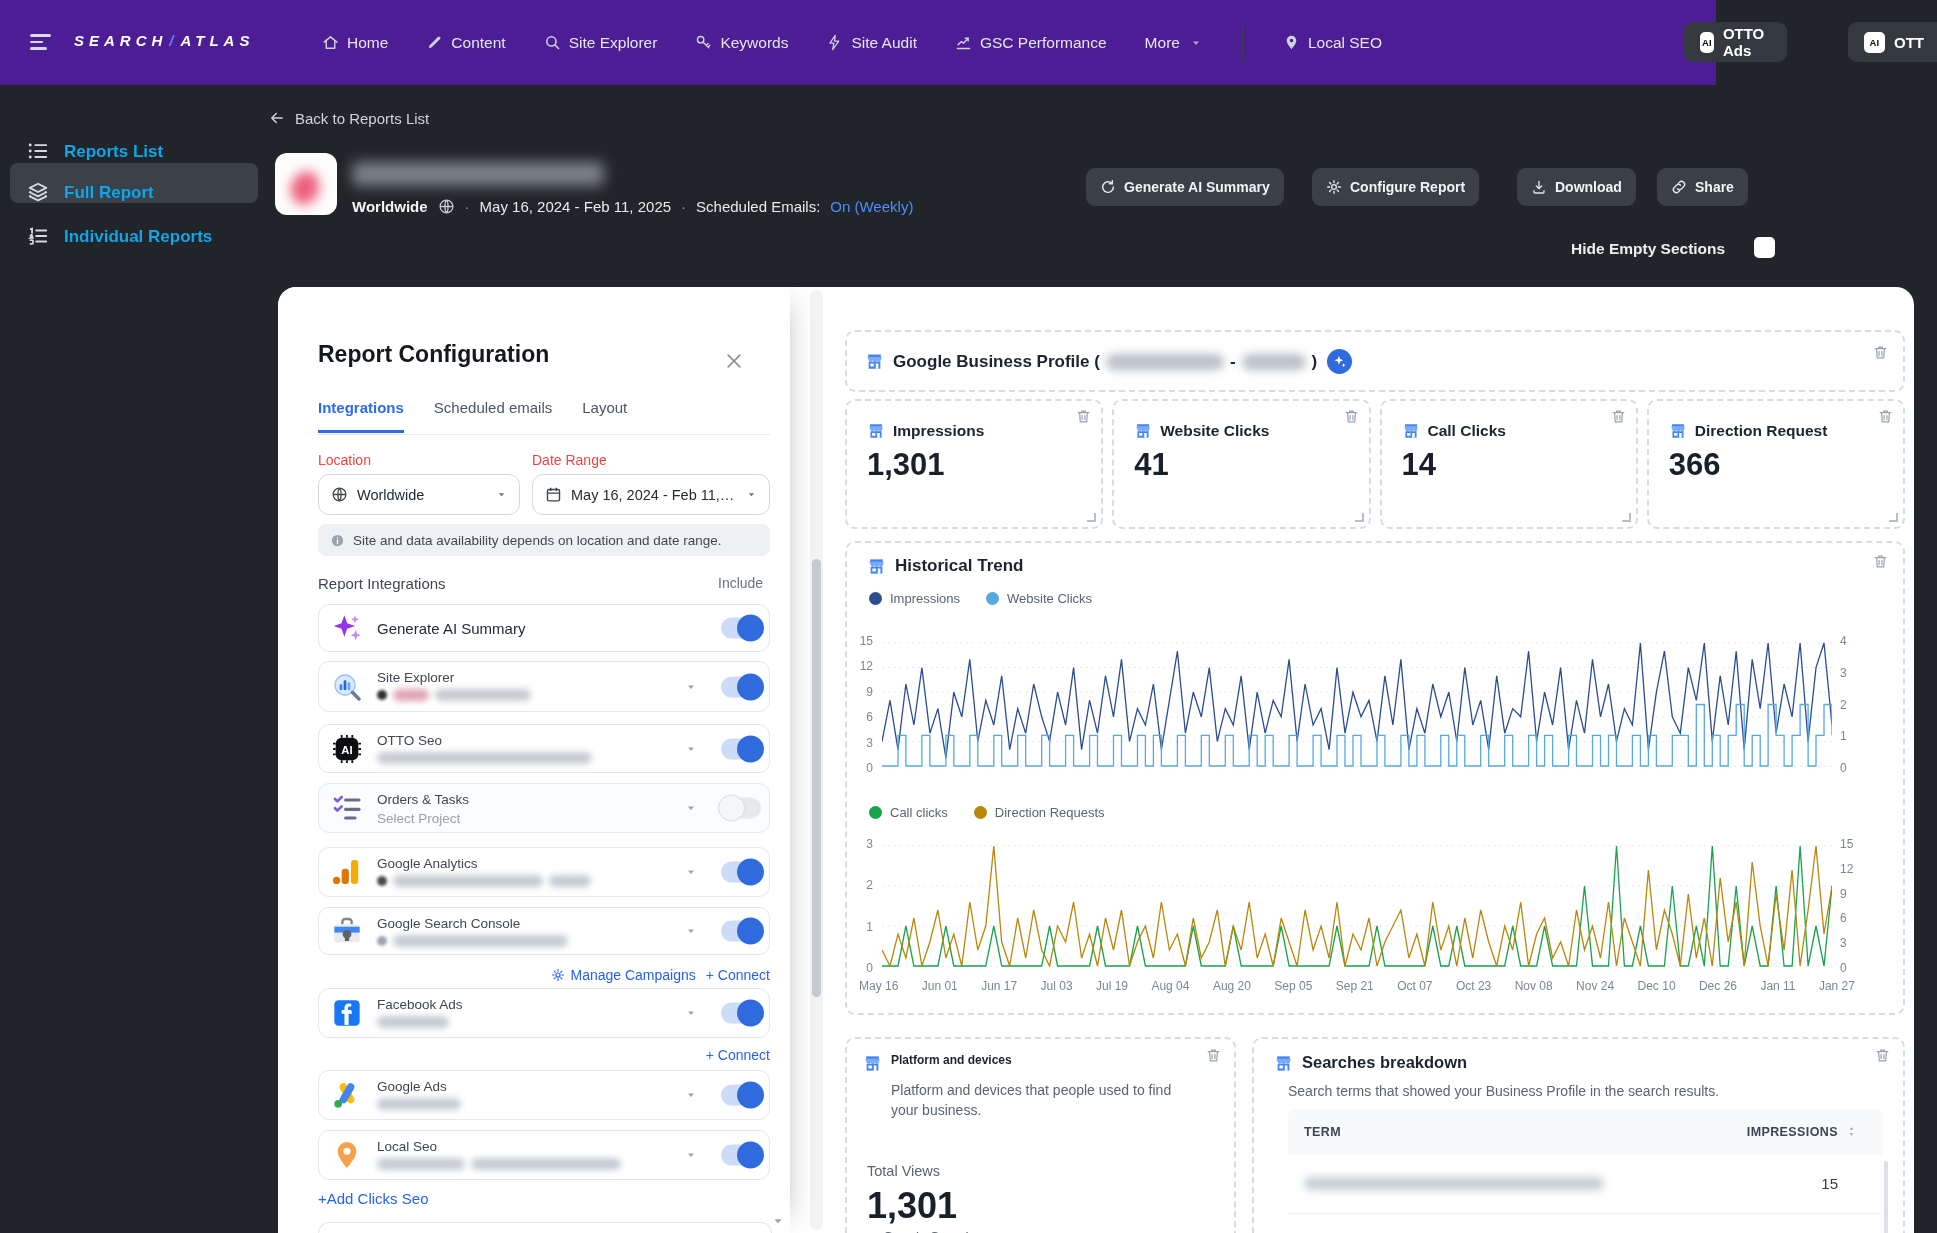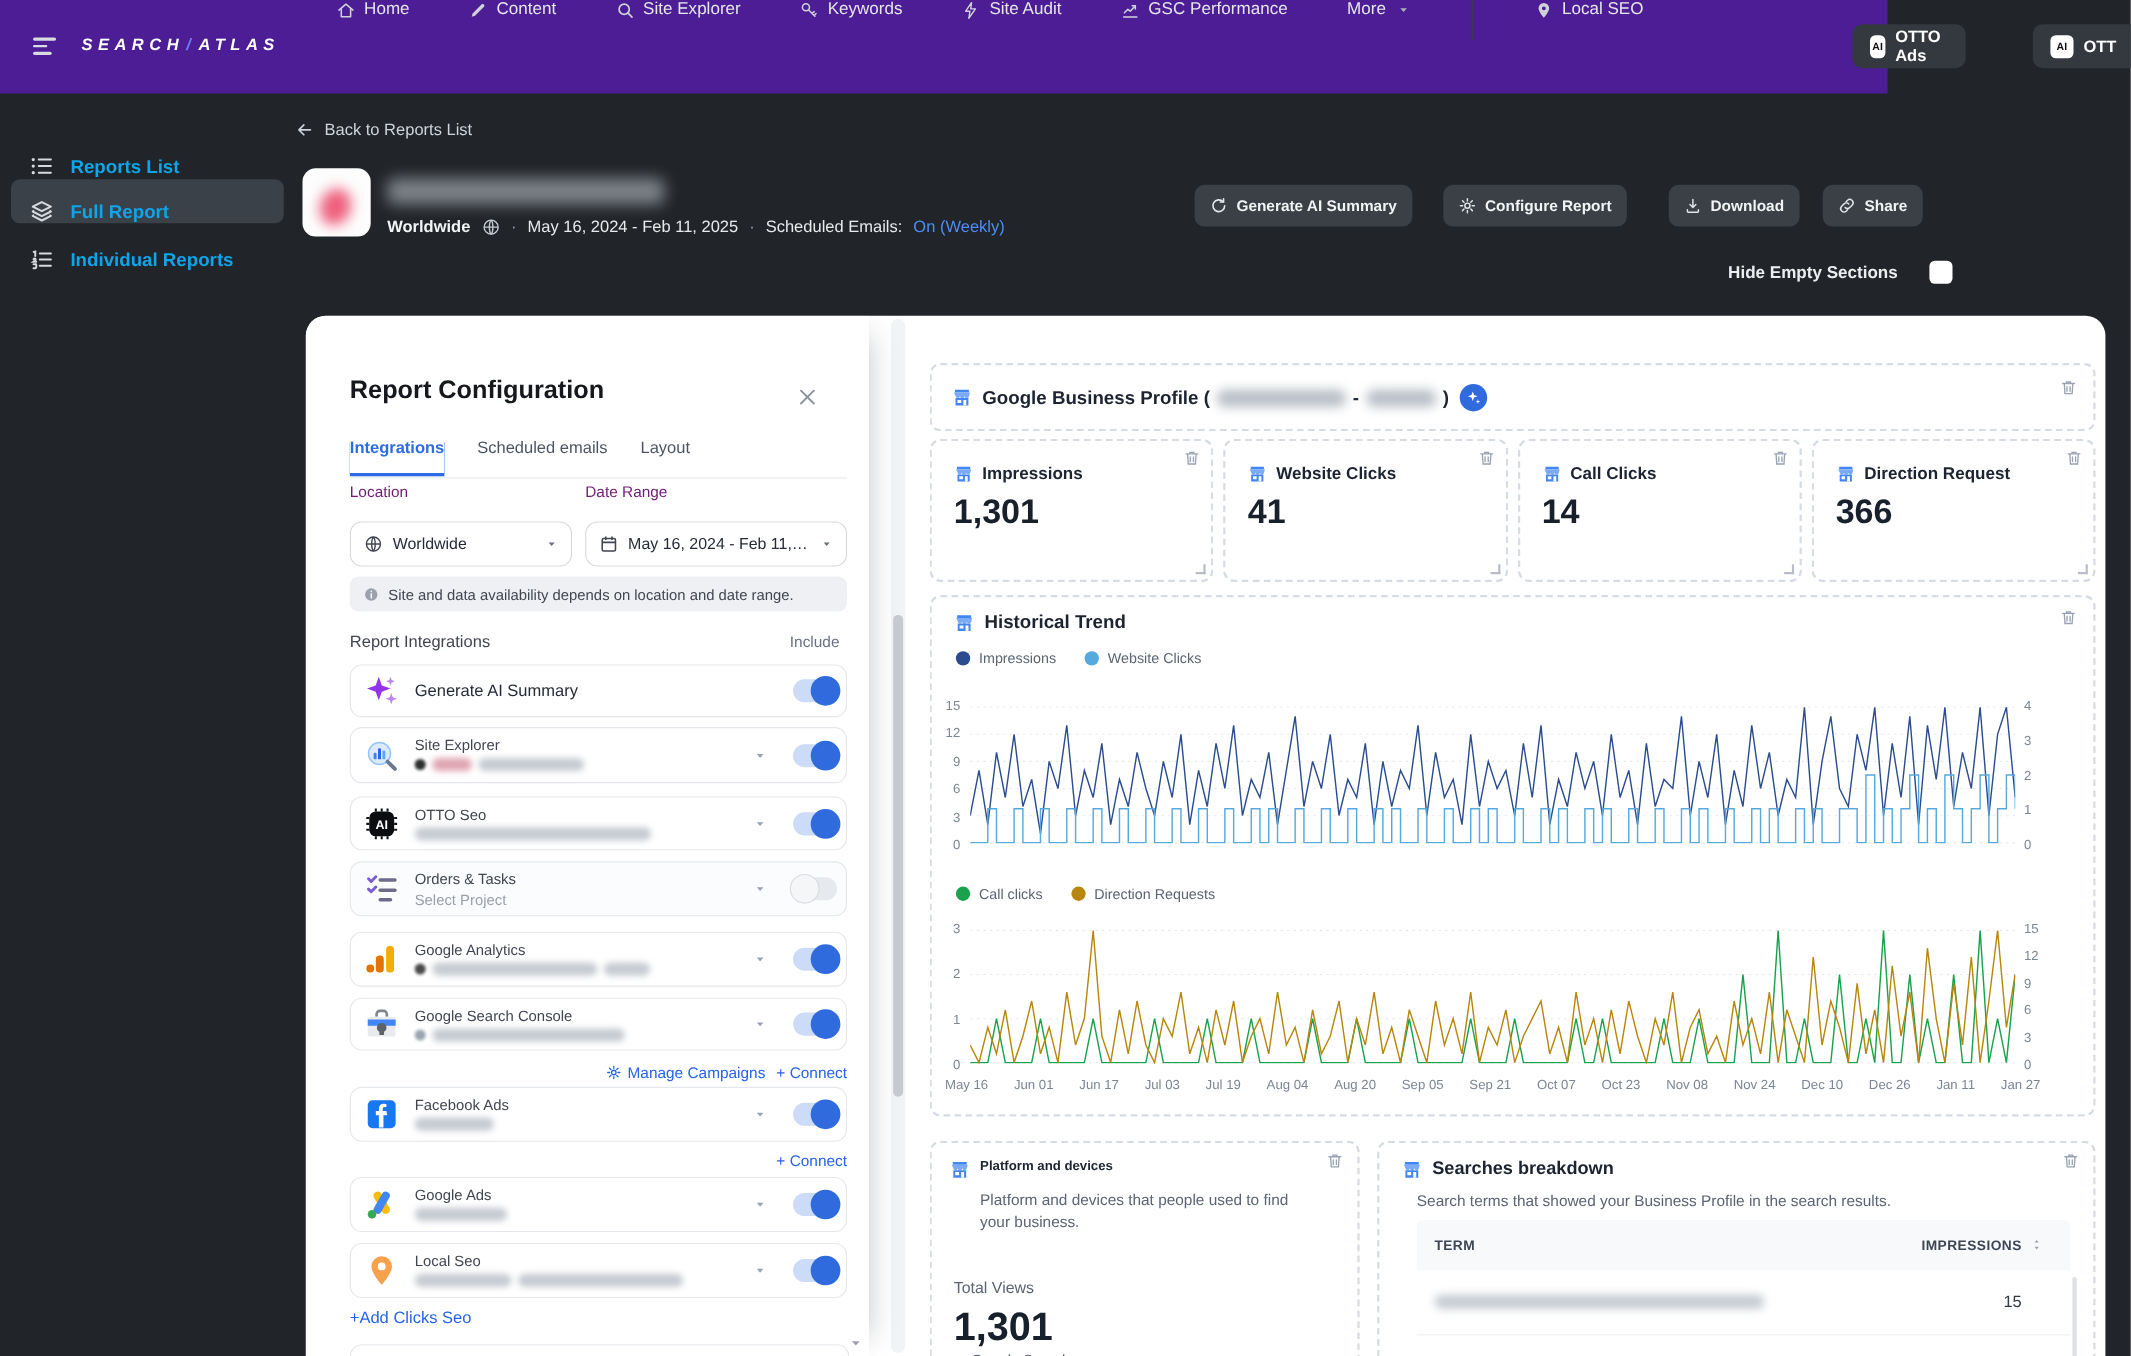--- a/index.html
+++ b/index.html
@@ -10,21 +10,21 @@
   .ic svg{width:100%;height:100%}
 
   
   .topnav{position:absolute;left:0;top:0;width:1716px;height:85px;background:#4c1d95;z-index:9;display:flex;align-items:center}
   .burger{position:absolute;left:30px;top:34px;width:24px;height:17px;cursor:pointer}
   .burger i{display:block;height:2.5px;background:#d8dbe0;border-radius:2px;margin-bottom:4px}
   .burger i:nth-child(1){width:21px}.burger i:nth-child(2){width:13px}.burger i:nth-child(3){width:17px}
   .logo{position:absolute;left:74px;top:32px;font-size:15px;font-weight:700;font-style:italic;
         letter-spacing:5px;color:#fff;white-space:nowrap}
   .logo .slash{color:#6e7bf2;padding:0 2px}
-  .nav-items{position:absolute;left:306px;top:0;height:85px;display:flex;align-items:flex-start;gap:54px}
+  .nav-items{position:absolute;left:322px;top:0;height:85px;display:flex;align-items:center;gap:38px}
   .nav-item{display:flex;align-items:center;gap:8px;color:#e5e7ea;font-size:15.5px;cursor:pointer;white-space:nowrap}
   .nav-ic{width:17px;height:17px;color:#cfd3d9}
   .nav-caret{width:12px;height:12px;color:#aab0b8;margin-left:2px}
   .nav-divider{width:1px;height:36px;background:#3a4047;margin:0 2px}
   .otto-btn{position:absolute;top:22px;height:40px;background:#34393f;border-radius:9px;display:flex;
             align-items:center;gap:9px;padding:0 16px;color:#fff;font-weight:700;font-size:15px;cursor:pointer;box-sizing:border-box}
   .ai-chip{width:21px;height:21px;background:#fff;border-radius:5px;color:#0b0d10;font-size:9.5px;font-weight:800;
            display:flex;align-items:center;justify-content:center;letter-spacing:.2px}
 
   
@@ -58,21 +58,21 @@
 
   
   .config{position:absolute;left:0;top:0;width:512px;height:946px;background:#fff;border-radius:18px 0 0 0;
           box-shadow:16px 0 26px -18px rgba(16,24,40,.28);z-index:3}
   .cfg-title{position:absolute;left:40px;top:54px;font-size:23px;font-weight:700;color:#15181c}
   .cfg-close{position:absolute;left:446px;top:64px;width:20px;height:20px;color:#8a919c;cursor:pointer}
   .cfg-tabs{position:absolute;left:40px;top:112px;display:flex;gap:30px;font-size:15px;color:#4b5563}
   .cfg-tab{padding-bottom:14px;cursor:pointer}
   .cfg-tab.active{color:#2e6be6;font-weight:600;box-shadow:0 3px 0 0 #2e6be6}
   .cfg-tabline{position:absolute;left:40px;top:147px;width:452px;height:1px;background:#e7eaee}
-  .cfg-label{position:absolute;top:152px;font-size:14px;color:#701a75}
+  .cfg-label{position:absolute;top:165px;font-size:14px;color:#ef4444}
   .cfg-select{position:absolute;top:187px;height:41px;border:1px solid #d5d9de;border-radius:11px;display:flex;
               align-items:center;gap:9px;padding:0 12px;font-size:14.5px;color:#252b37;box-sizing:border-box;cursor:pointer;background:#fff}
   .cfg-select .ic{width:17px;height:17px;color:#414651;flex:0 0 auto}
   .cfg-select .caret{width:11px;height:11px;color:#697180;margin-left:auto;flex:0 0 auto}
   .cfg-select .val{white-space:nowrap;overflow:hidden;text-overflow:ellipsis}
   .banner{position:absolute;left:40px;top:237px;width:452px;height:32px;background:#eef0f3;border-radius:8px;
           display:flex;align-items:center;gap:8px;padding:0 12px;box-sizing:border-box;font-size:13.5px;color:#414651}
   .banner .ic{width:15px;height:15px;flex:0 0 auto}
   .list-head{position:absolute;top:288px;font-size:15px;color:#414651}
   .intg-card{position:absolute;left:40px;width:452px;border:1px solid #e4e7ec;border-radius:11px;background:#fff;box-sizing:border-box}

